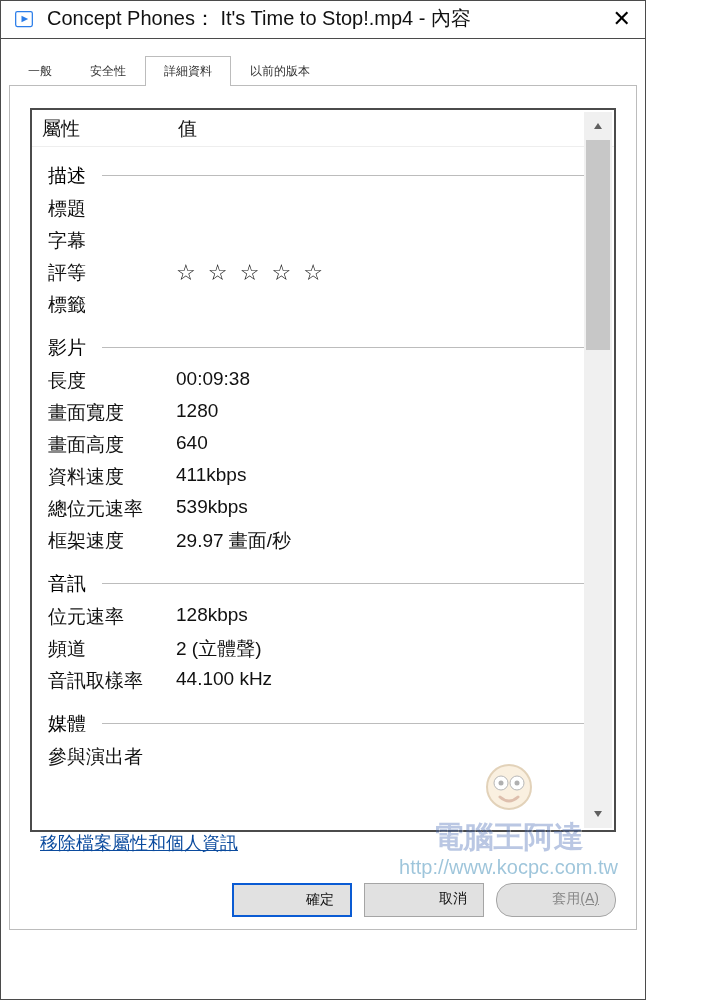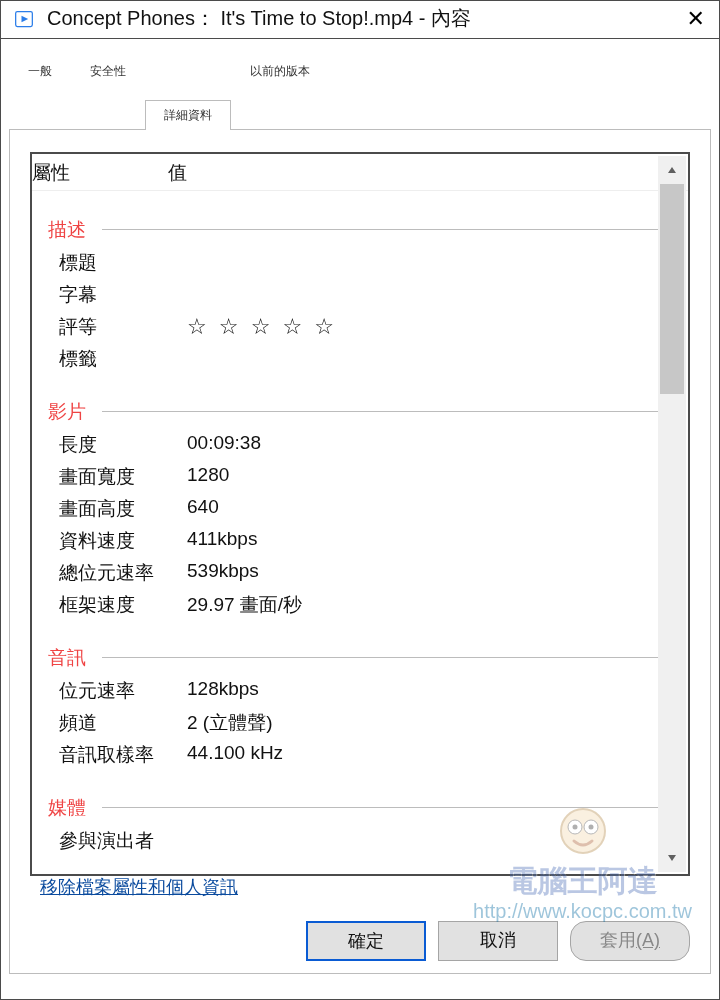--- a/index.html
+++ b/index.html
@@ -4,21 +4,21 @@
 <style>
   * { box-sizing: border-box; }
   html, body {
     margin: 0; padding: 0;
     font-family: "Microsoft JhengHei", "Segoe UI", sans-serif;
     font-size: 15px;
     background: #fff;
     color: #111;
   }
   .window {
-    width: 720px;
+    width: 646px;
     height: 1000px;
     border: 1px solid #4b4b4b;
     background: #fff;
     position: relative;
     overflow: hidden;
   }
   
   .titlebar {
     display: flex;
     align-items: center;
@@ -56,21 +56,20 @@
     border-bottom: none;
     position: relative;
     top: 1px;
     background: transparent;
   }
   .tab.active {
     border-top: 1px solid #bcbcbc;
     border-left: 1px solid #bcbcbc;
     border-right: 1px solid #bcbcbc;
     background: #fff;
-    margin-top: 44px;
   }
   
   .tabcontent {
     border: 1px solid #bcbcbc;
     border-top: none;
     margin: 0 8px 12px 8px;
     padding: 22px 20px 16px 20px;
     height: 844px;
     position: relative;
   }
@@ -82,53 +81,53 @@
   }
   .listpanel {
     border: 2px solid #4b4b4b;
     height: 100%;
     position: relative;
     overflow: hidden;
   }
   .listheader {
     display: flex;
     font-size: 19px;
-    padding: 6px 8px 4px 0;
+    padding: 6px 8px 4px 10px;
     color: #111;
     background: #fff;
     border-bottom: 1px solid #eee;
   }
   .listheader .col-prop { width: 128px; }
   .listheader .col-val  { flex: 1; padding-left: 8px; }
   .listbody {
     padding: 2px 0 2px 10px;
   }
   .section-title {
-    color: #ef4444;
+    color: #000000;
     font-size: 19px;
     padding: 6px 0 4px 6px;
-    margin-top: 18px;
+    margin-top: 8px;
     position: relative;
   }
   .section-title::after {
     content: "";
     position: absolute;
     left: 64px;
     right: 28px;
     top: 50%;
     border-top: 1px solid #bcbcbc;
   }
   .section-title.short::after { left: 60px; }
   .row {
     display: flex;
     font-size: 19px;
     color: #111;
     padding: 3px 0 3px 6px;
   }
-  .row .label { width: 120px; margin-left: 11px; }
+  .row .label { width: 120px; }
   .row .value { flex: 1; padding-left: 8px; color: #111; }
   .stars { color: #bfbfbf; letter-spacing: 3px; font-size: 22px; }
   
   .vscroll {
     position: absolute;
     top: 2px; right: 2px; bottom: 2px;
     width: 28px;
     background: #f0f0f0;
   }
   .vscroll .arrow {
@@ -165,22 +164,22 @@
     bottom: 12px;
     right: 20px;
     display: flex;
     gap: 12px;
   }
   .btn {
     min-width: 120px;
     padding: 6px 16px;
     background: #e1e1e1;
     border: 1px solid #a5a5a5;
-    font-size: 18px;
-    text-align: center;
+    font-size: 14px;
+    text-align: right;
     color: #111;
   }
   .btn.primary {
     border: 2px solid #0a5bd3;
     background: #e1e1e1;
   }
   .btn.disabled { color: #888; border-radius: 16px; }
   .btn .shortcut { text-decoration: underline; }
   
   .watermark {

